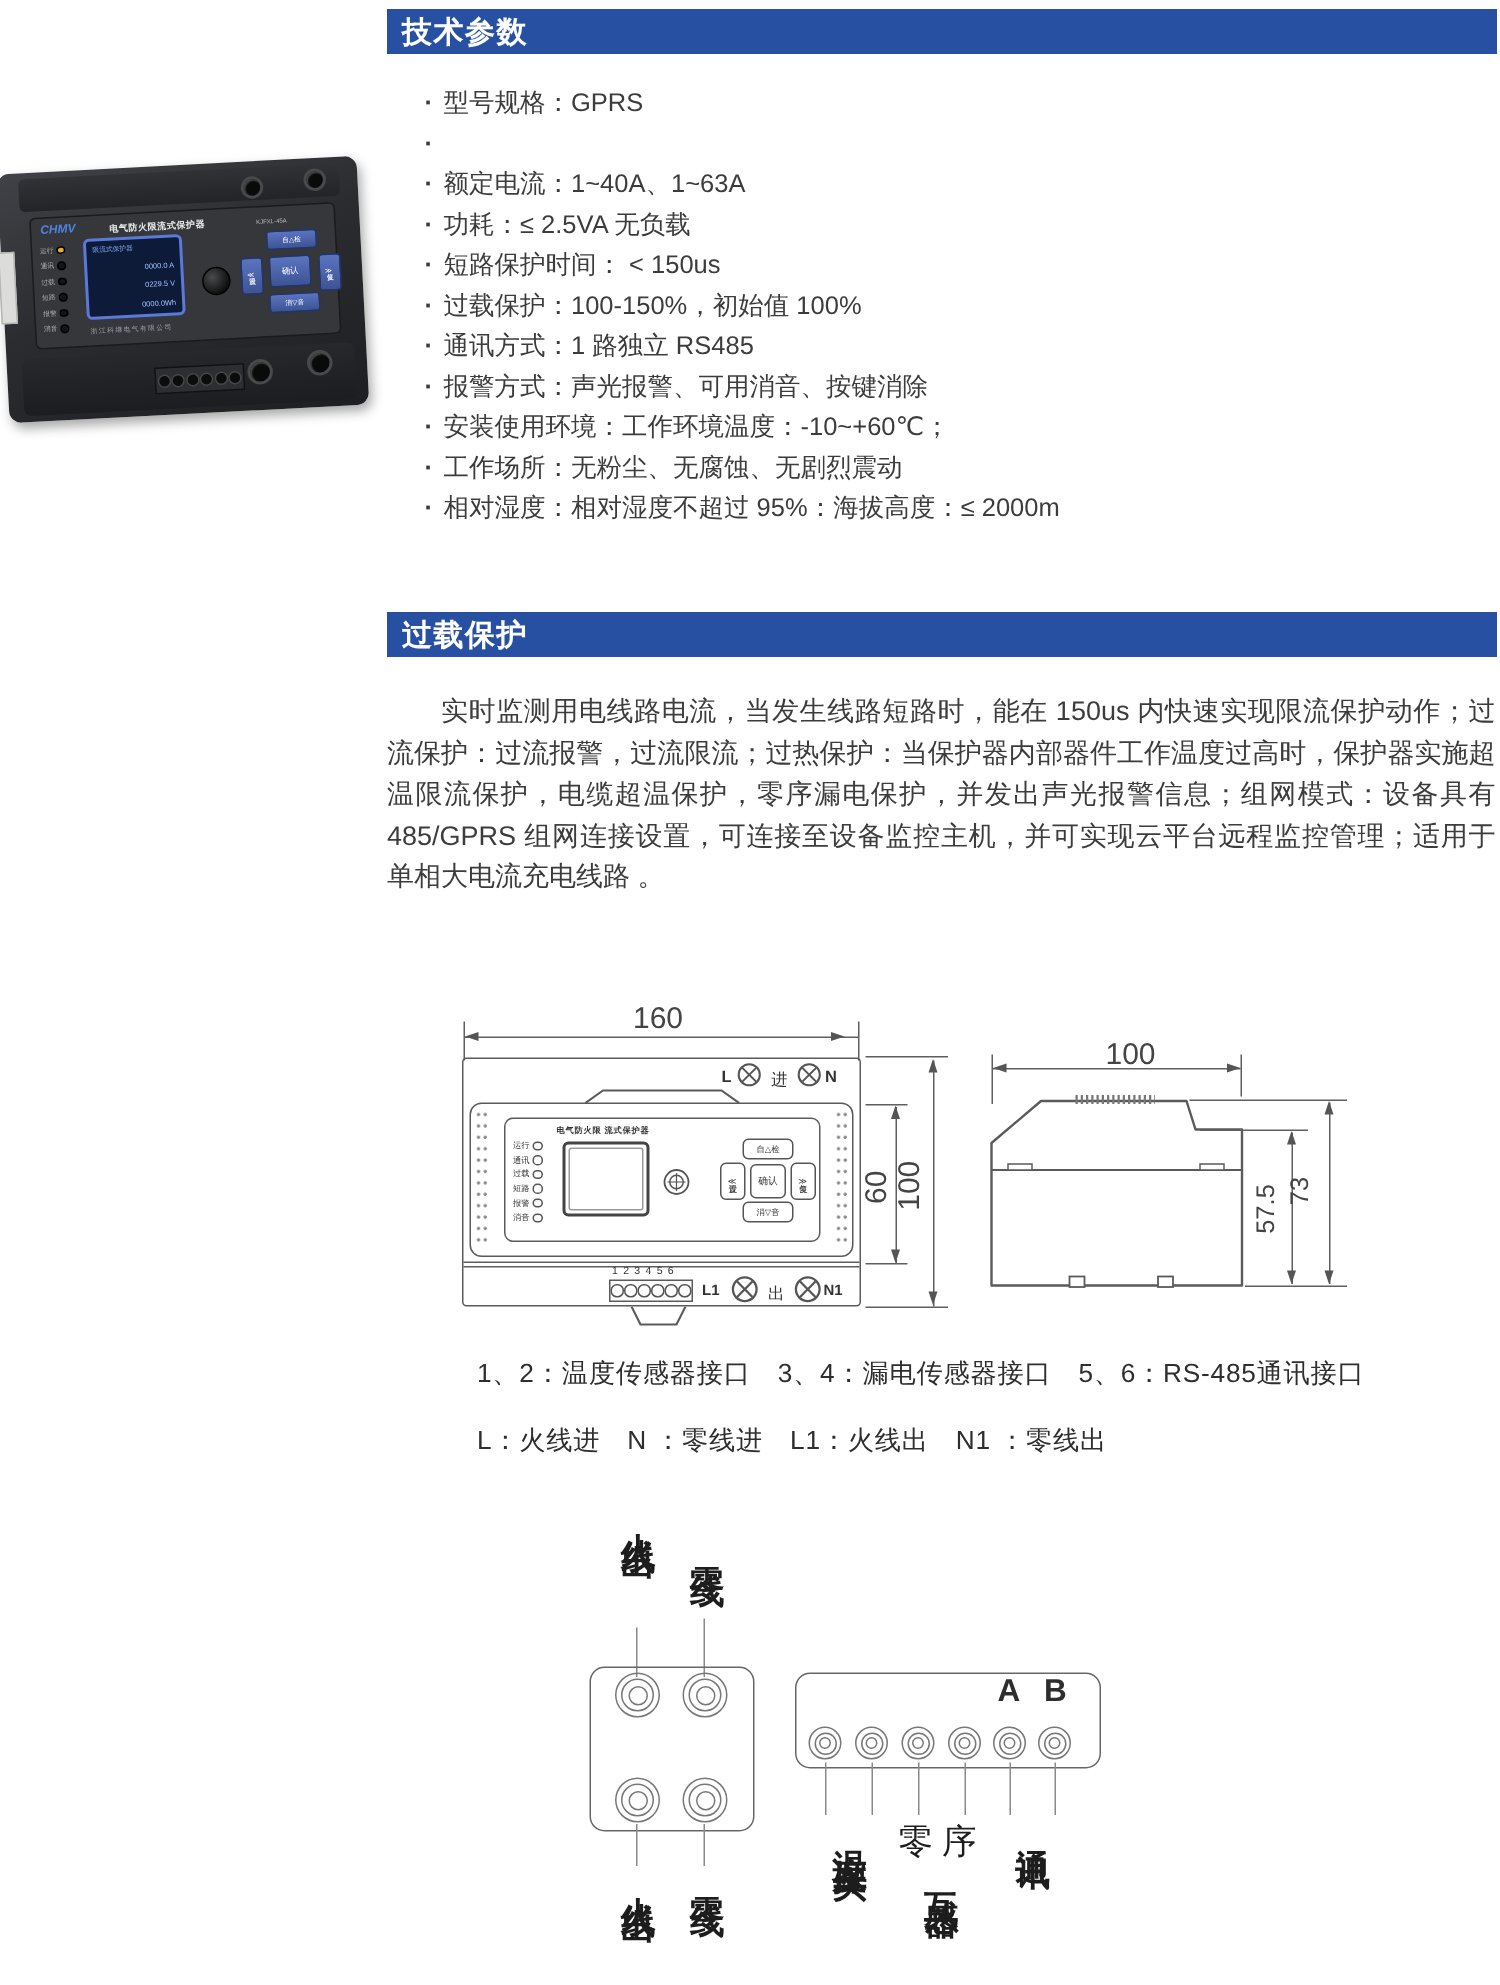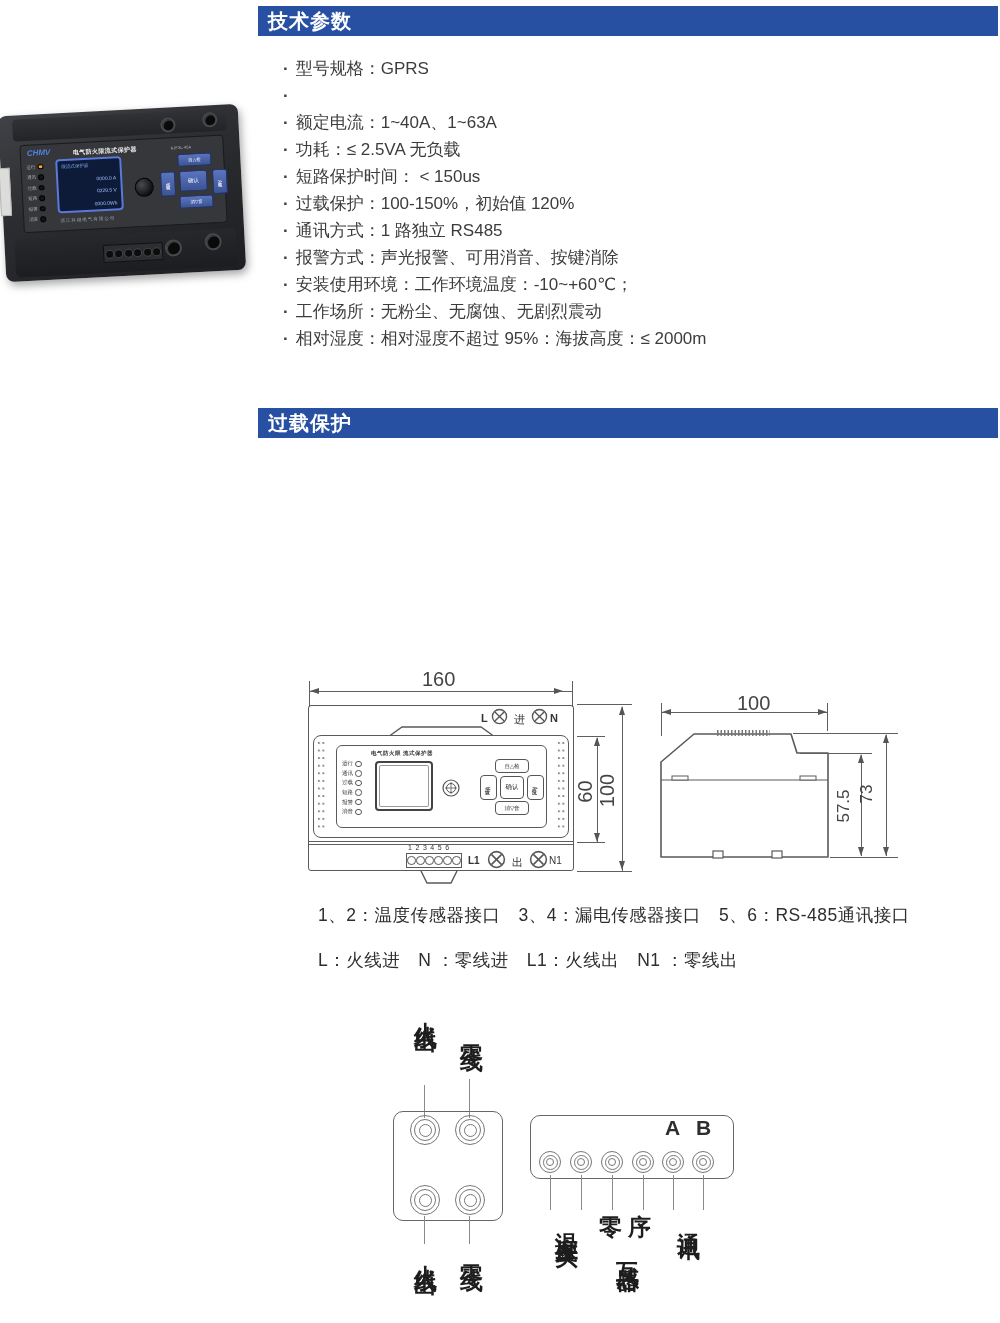--- a/index.html
+++ b/index.html
@@ -177,21 +177,21 @@
     <div class="spec-item">
         <span class="blt">·</span>
         <span>功耗：≤ 2.5VA 无负载</span>
       </div>
     <div class="spec-item">
         <span class="blt">·</span>
         <span>短路保护时间： &lt; 150us</span>
       </div>
     <div class="spec-item">
         <span class="blt">·</span>
-        <span>过载保护：100-150%，初始值 120%</span>
+        <span>过载保护：100-150%，初始值 100%</span>
       </div>
     <div class="spec-item">
         <span class="blt">·</span>
         <span>通讯方式：1 路独立 RS485</span>
       </div>
     <div class="spec-item">
         <span class="blt">·</span>
         <span>报警方式：声光报警、可用消音、按键消除</span>
       </div>
     <div class="spec-item">
@@ -204,20 +204,21 @@
       </div>
     <div class="spec-item">
         <span class="blt">·</span>
         <span>相对湿度：相对湿度不超过 95%：海拔高度：≤ 2000m</span>
       </div>
   </div>
 
   <div class="bar" style="top:408px">
     <span>过载保护</span>
   </div>
+  <p class="feature-text">实时监测用电线路电流，当发生线路短路时，能在 150us 内快速实现限流保护动作；过流保护：过流报警，过流限流；过热保护：当保护器内部器件工作温度过高时，保护器实施超温限流保护，电缆超温保护，零序漏电保护，并发出声光报警信息；组网模式：设备具有 485/GPRS 组网连接设置，可连接至设备监控主机，并可实现云平台远程监控管理；适用于单相大电流充电线路 。</p>
 
 
   <div>
     <div class="vl" style="left:309px;top:681px;height:26px"></div>
     <div class="vl" style="left:572px;top:681px;height:26px"></div>
     <div class="hl" style="left:310px;top:691px;width:262px"></div>
     <div class="ah l" style="left:310px;top:688px"></div>
     <div class="ah r" style="left:554px;top:688px"></div>
     <div class="dim" style="left:422px;top:668px">160</div>
 
@@ -306,21 +307,21 @@
       <circle cx="10" cy="10" r="8.3" fill="none" stroke="#555" stroke-width="1.6"></circle>
       <line x1="4.6" y1="4.6" x2="15.4" y2="15.4" stroke="#555" stroke-width="1.6"></line>
       <line x1="15.4" y1="4.6" x2="4.6" y2="15.4" stroke="#555" stroke-width="1.6"></line>
     </svg>
     <span class="abs" style="left:512px;top:855px;font-size:11px;color:#333">出</span>
     <svg class="abs" style="left:529px;top:850px" width="19" height="19" viewBox="0 0 20 20">
       <circle cx="10" cy="10" r="8.3" fill="none" stroke="#555" stroke-width="1.6"></circle>
       <line x1="4.6" y1="4.6" x2="15.4" y2="15.4" stroke="#555" stroke-width="1.6"></line>
       <line x1="15.4" y1="4.6" x2="4.6" y2="15.4" stroke="#555" stroke-width="1.6"></line>
     </svg>
-    <span class="abs" style="left:549px;top:855px;font-size:10px;font-weight:normal;color:#333">N1</span>
+    <span class="abs" style="left:549px;top:855px;font-size:10px;font-weight:bold;color:#333">N1</span>
     <svg class="abs" style="left:420px;top:871px" width="38" height="15">
       <path d="M1,0 L7,12 L31,12 L37,0" fill="none" stroke="#5a5a5a" stroke-width="1.4"></path>
     </svg>
 
     <div class="hl" style="left:577px;top:704px;width:55px"></div>
     <div class="hl" style="left:577px;top:871px;width:55px"></div>
     <div class="hl" style="left:577px;top:736px;width:28px"></div>
     <div class="hl" style="left:577px;top:842px;width:28px"></div>
     <div class="vl" style="left:597px;top:738px;height:104px"></div>
     <div class="ah u" style="left:593.5px;top:737px"></div>
@@ -390,18 +391,18 @@
     <div class="term sml" style="left:632px;top:1151px"></div>
     <div class="term sml" style="left:662px;top:1151px"></div>
     <div class="term sml" style="left:692px;top:1151px"></div>
     <div class="lead" style="left:549.5px;top:1175px;height:35px"></div>
     <div class="lead" style="left:580.5px;top:1175px;height:35px"></div>
     <div class="lead" style="left:611.5px;top:1175px;height:35px"></div>
     <div class="lead" style="left:642.5px;top:1175px;height:35px"></div>
     <div class="lead" style="left:672.5px;top:1175px;height:35px"></div>
     <div class="lead" style="left:702.5px;top:1175px;height:35px"></div>
     <div class="vtext" style="left:552px;top:1214px">温度探头</div>
-    <div class="abs" style="left:599px;top:1212px;font-size:23px;font-weight:700;color:#1d1d1d;letter-spacing:6px">零序</div>
+    <div class="abs" style="left:599px;top:1212px;font-size:23px;font-weight:400;color:#1d1d1d;letter-spacing:6px">零序</div>
     <div class="vtext" style="left:613px;top:1244px">互感器</div>
     <div class="vtext" style="left:674px;top:1214px">通讯</div>
   </div>
 
 </div>
 
 </body></html>

